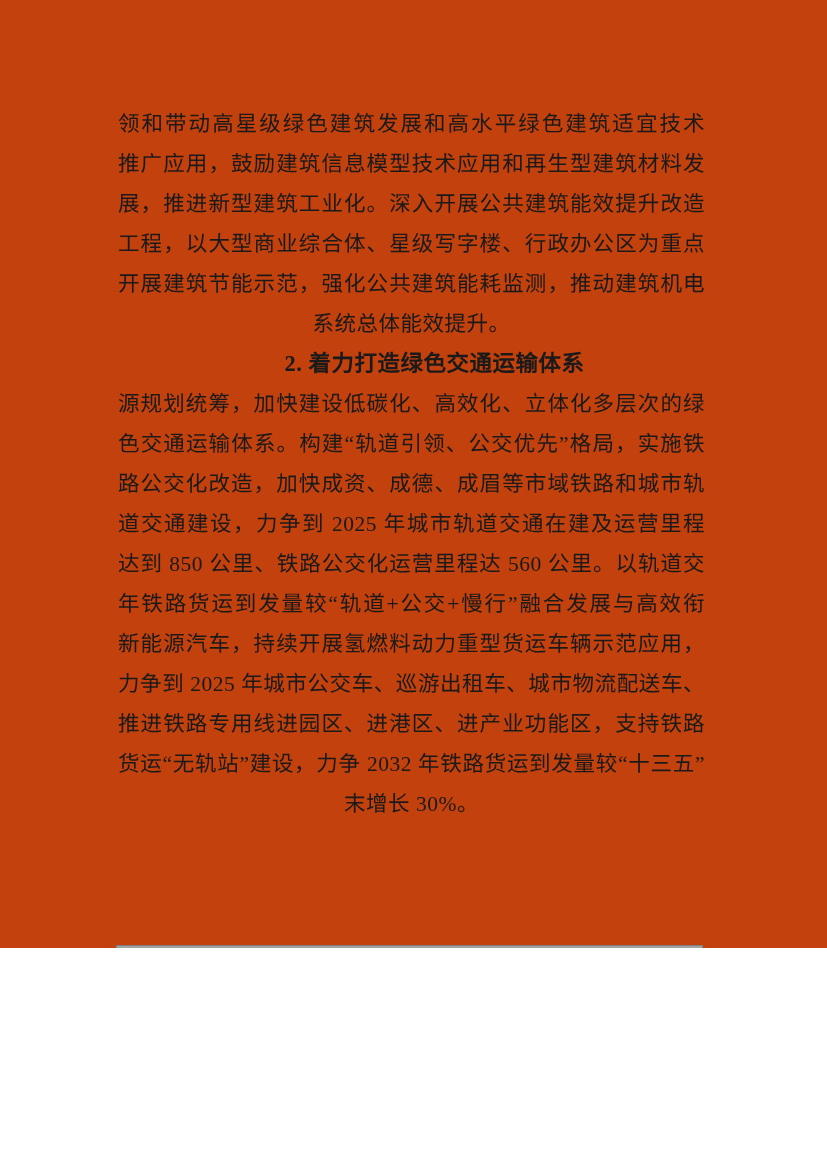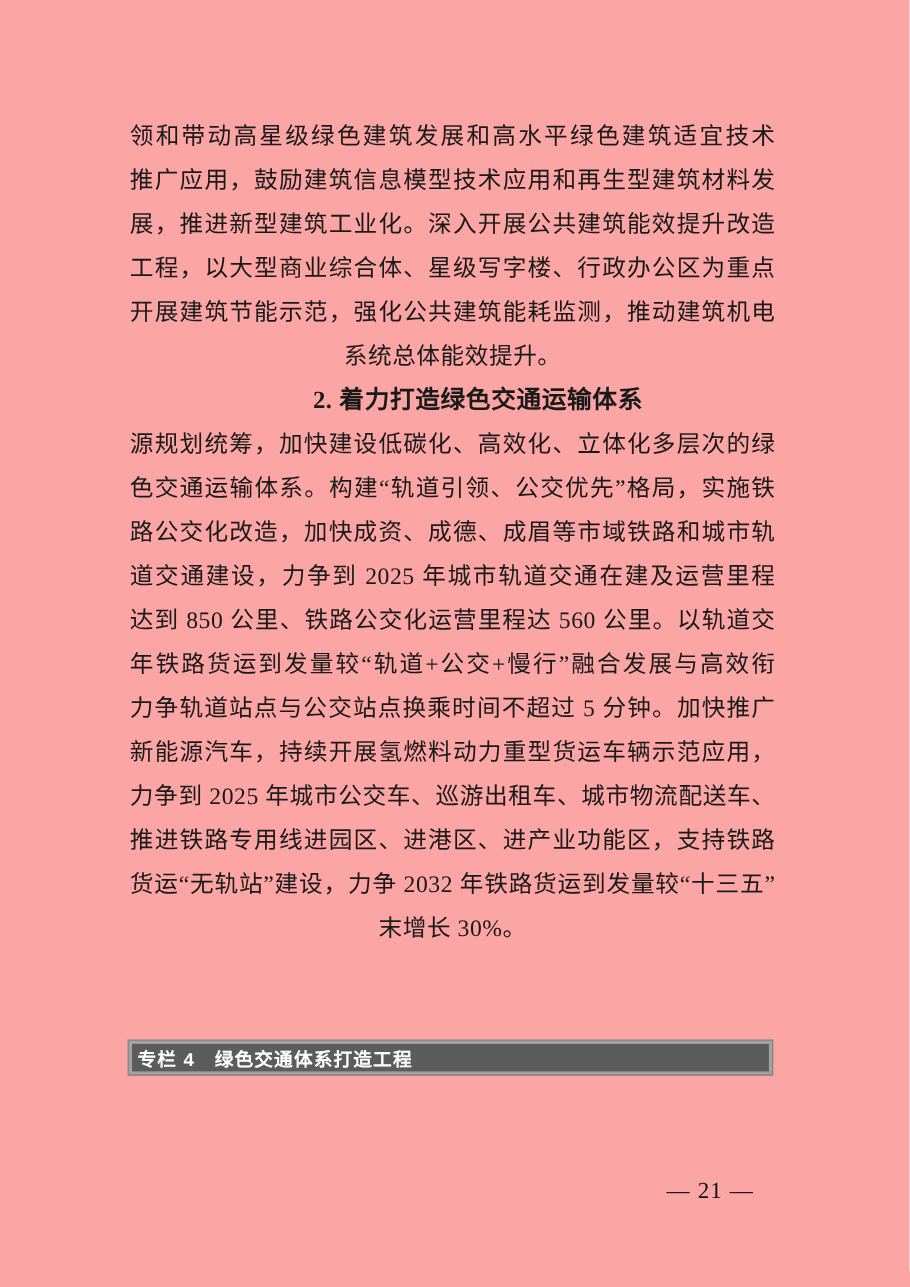--- a/index.html
+++ b/index.html
@@ -3,22 +3,22 @@
 <meta charset="utf-8">
 <style>
   html, body {
     margin: 0;
     padding: 0;
     background: #ffffff;
   }
   .page {
     position: relative;
     width: 827px;
-    height: 1170px;
-    background: #fca5a5;
+    height: 948px;
+    background: #c2410c;
     overflow: hidden;
     font-family: "Liberation Serif", "DejaVu Serif", serif;
     color: #1a1a1a;
   }
   .text-block {
     position: absolute;
     left: 118px;
     top: 104px;
     width: 587px;
   }
@@ -85,21 +85,20 @@
     <div class="line j">工程，以大型商业综合体、星级写字楼、行政办公区为重点</div>
     <div class="line j">开展建筑节能示范，强化公共建筑能耗监测，推动建筑机电</div>
     <div class="line">系统总体能效提升。</div>
     <div class="line heading">　　2. 着力打造绿色交通运输体系</div>
     <div class="line j">源规划统筹，加快建设低碳化、高效化、立体化多层次的绿</div>
     <div class="line j">色交通运输体系。构建“轨道引领、公交优先”格局，实施铁</div>
     <div class="line j">路公交化改造，加快成资、成德、成眉等市域铁路和城市轨</div>
     <div class="line j">道交通建设，力争到 2025 年城市轨道交通在建及运营里程</div>
     <div class="line j">达到 850 公里、铁路公交化运营里程达 560 公里。以轨道交</div>
     <div class="line j">年铁路货运到发量较“轨道+公交+慢行”融合发展与高效衔接，</div>
-    <div class="line j">力争轨道站点与公交站点换乘时间不超过 5 分钟。加快推广</div>
     <div class="line j">新能源汽车，持续开展氢燃料动力重型货运车辆示范应用，</div>
     <div class="line j">力争到 2025 年城市公交车、巡游出租车、城市物流配送车、</div>
     <div class="line j">推进铁路专用线进园区、进港区、进产业功能区，支持铁路</div>
     <div class="line j">货运“无轨站”建设，力争 2032 年铁路货运到发量较“十三五”</div>
     <div class="line">末增长 30%。</div>
   </div>
 
   <div class="box-header">
     <span>专栏 4　绿色交通体系打造工程</span>
   </div>

